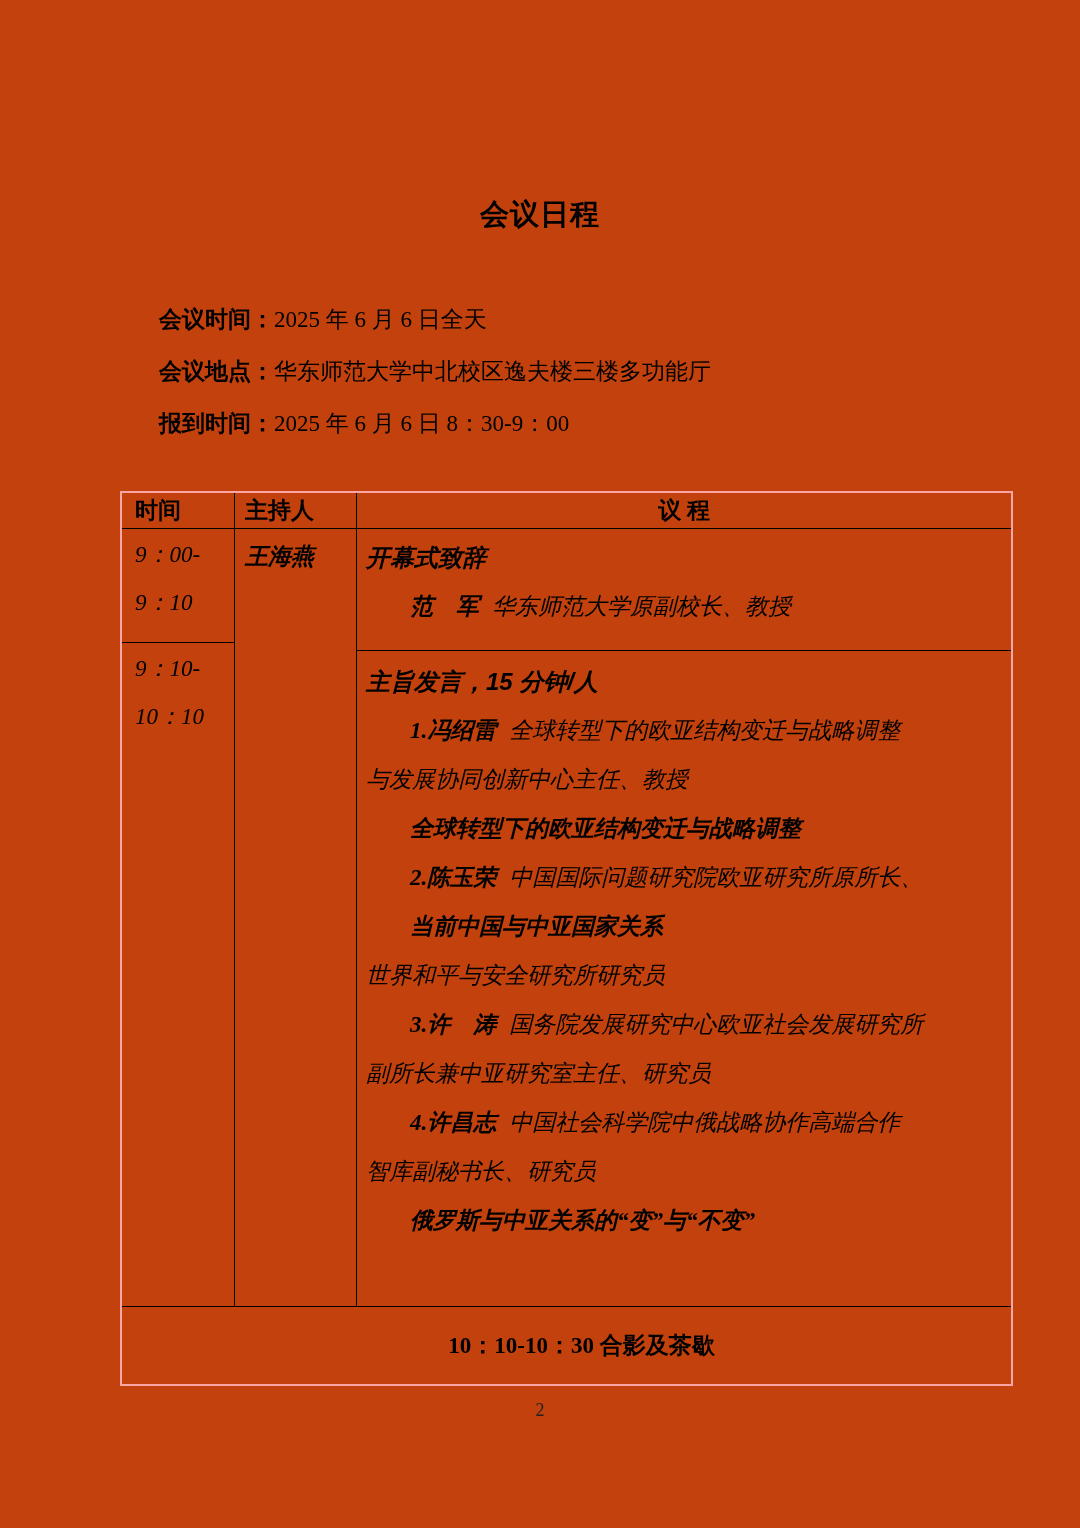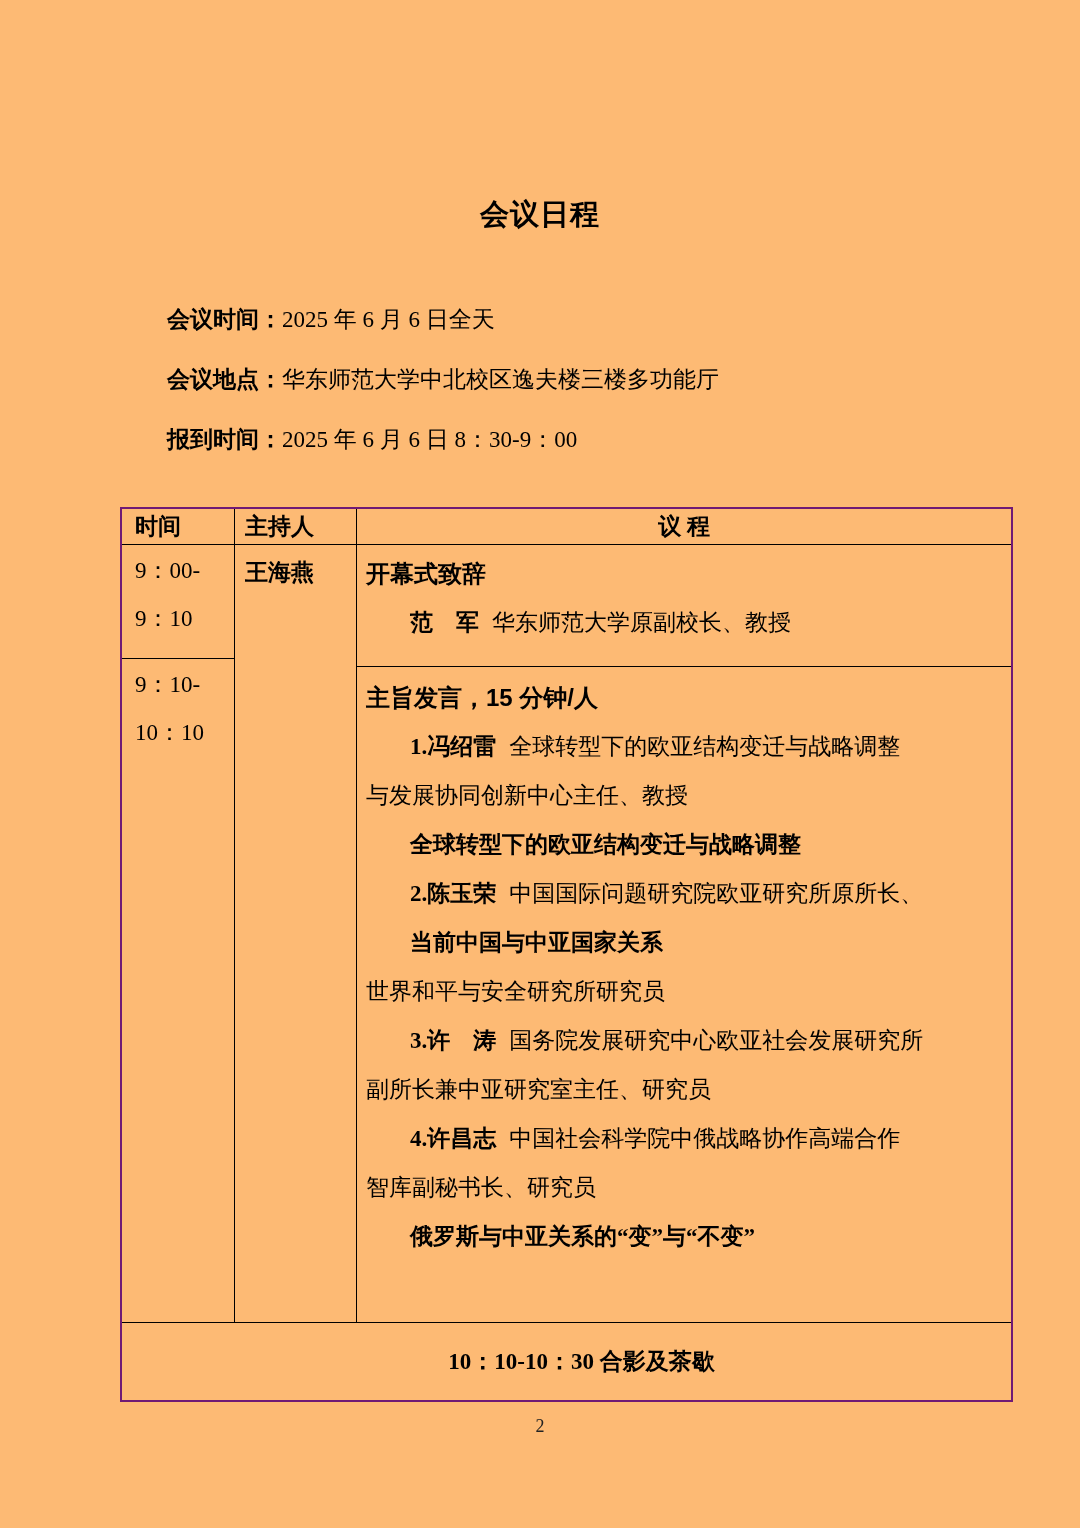--- a/index.html
+++ b/index.html
@@ -1,44 +1,44 @@
 <!DOCTYPE html>
 <html><head>
 <meta charset="utf-8">
 <style>
   html,body{margin:0;padding:0;background:#e8e8e8;}
   .page{
-    width:1080px;height:1528px;background:#fdba74;margin:0 auto;
+    width:1080px;height:1528px;background:#c2410c;margin:0 auto;
     font-family:"Liberation Serif","DejaVu Serif",serif;
     color:#000;position:relative;overflow:hidden;box-sizing:border-box;
   }
   .doc-title{
     margin:0;padding-top:196px;text-align:center;
     font-family:"Liberation Sans","DejaVu Sans",sans-serif;
     font-weight:bold;font-size:29px;line-height:36px;letter-spacing:1px;
   }
   .info-block{margin:64px 0 0 155px;}
-  .info-line{font-size:23px;line-height:48px;margin:12px;}
+  .info-line{font-size:23px;line-height:48px;margin:4px;}
   .info-label{font-weight:bold;}
   .agenda-table{
     margin:43px 0 0 120px;width:893px;box-sizing:border-box;
-    border:2px solid #701a75;font-size:23px;
+    border:2px solid #fca5a5;font-size:23px;
   }
   .t-header{
     display:grid;grid-template-columns:113px 122px 1fr;
     height:35px;border-bottom:1.5px solid #000;
   }
   .t-header .hcell{
     display:flex;align-items:center;font-weight:bold;box-sizing:border-box;
   }
   .hcell.h-time{padding-left:13px;border-right:1.5px solid #000;}
   .hcell.h-host{padding-left:10px;border-right:1.5px solid #000;}
   .hcell.h-agenda{justify-content:center;}
   .t-body{
-    display:grid;grid-template-columns:113px 122px 1fr;height:777px;
+    display:grid;grid-template-columns:113px 122px 1fr;height:777px;font-style:italic;
   }
   .col{box-sizing:border-box;}
   .col-time,.col-host{border-right:1.5px solid #000;}
   .time-cell{box-sizing:border-box;padding:2px 4px 0 13px;line-height:48px;}
   .time-cell.first{height:114px;border-bottom:1.5px solid #000;}
   .host-cell{padding:4px 4px 0 10px;line-height:48px;font-weight:bold;}
   .col-agenda{display:flex;flex-direction:column;}
   .agenda-cell{box-sizing:border-box;padding:4px 10px 0 9px;line-height:49px;}
   .agenda-cell.first{height:122px;border-bottom:1.5px solid #000;flex:none;}
   .agenda-cell.second{flex:1;padding-top:6px;}

